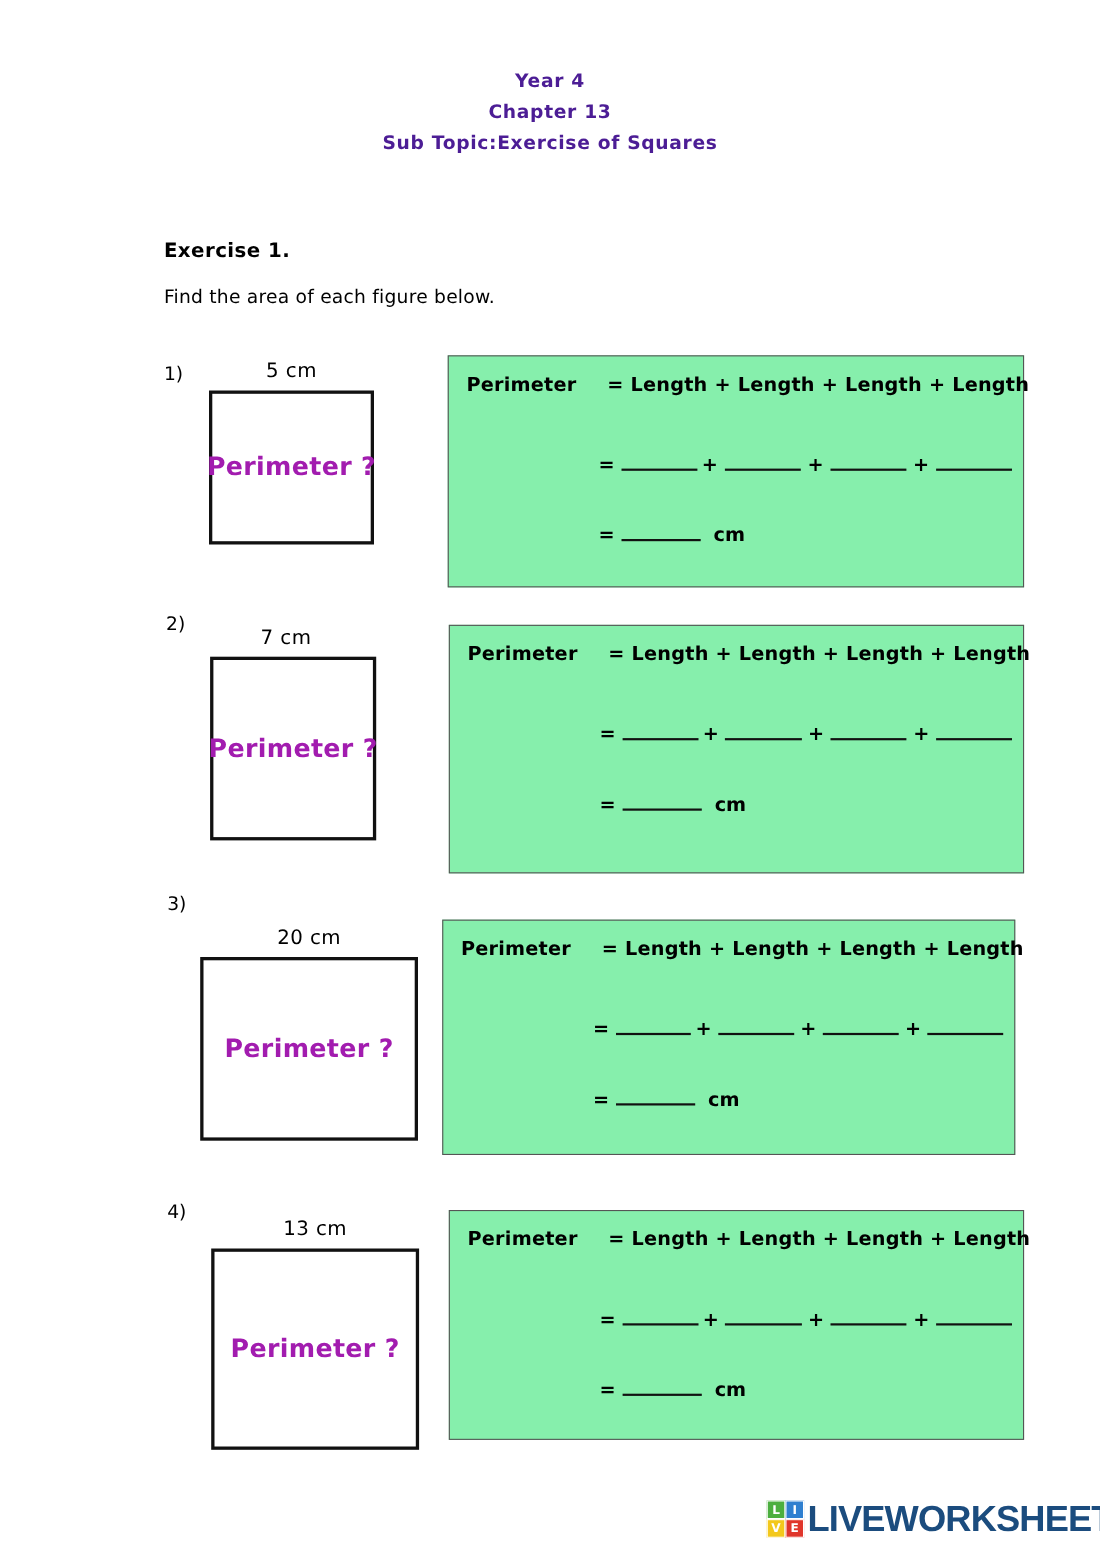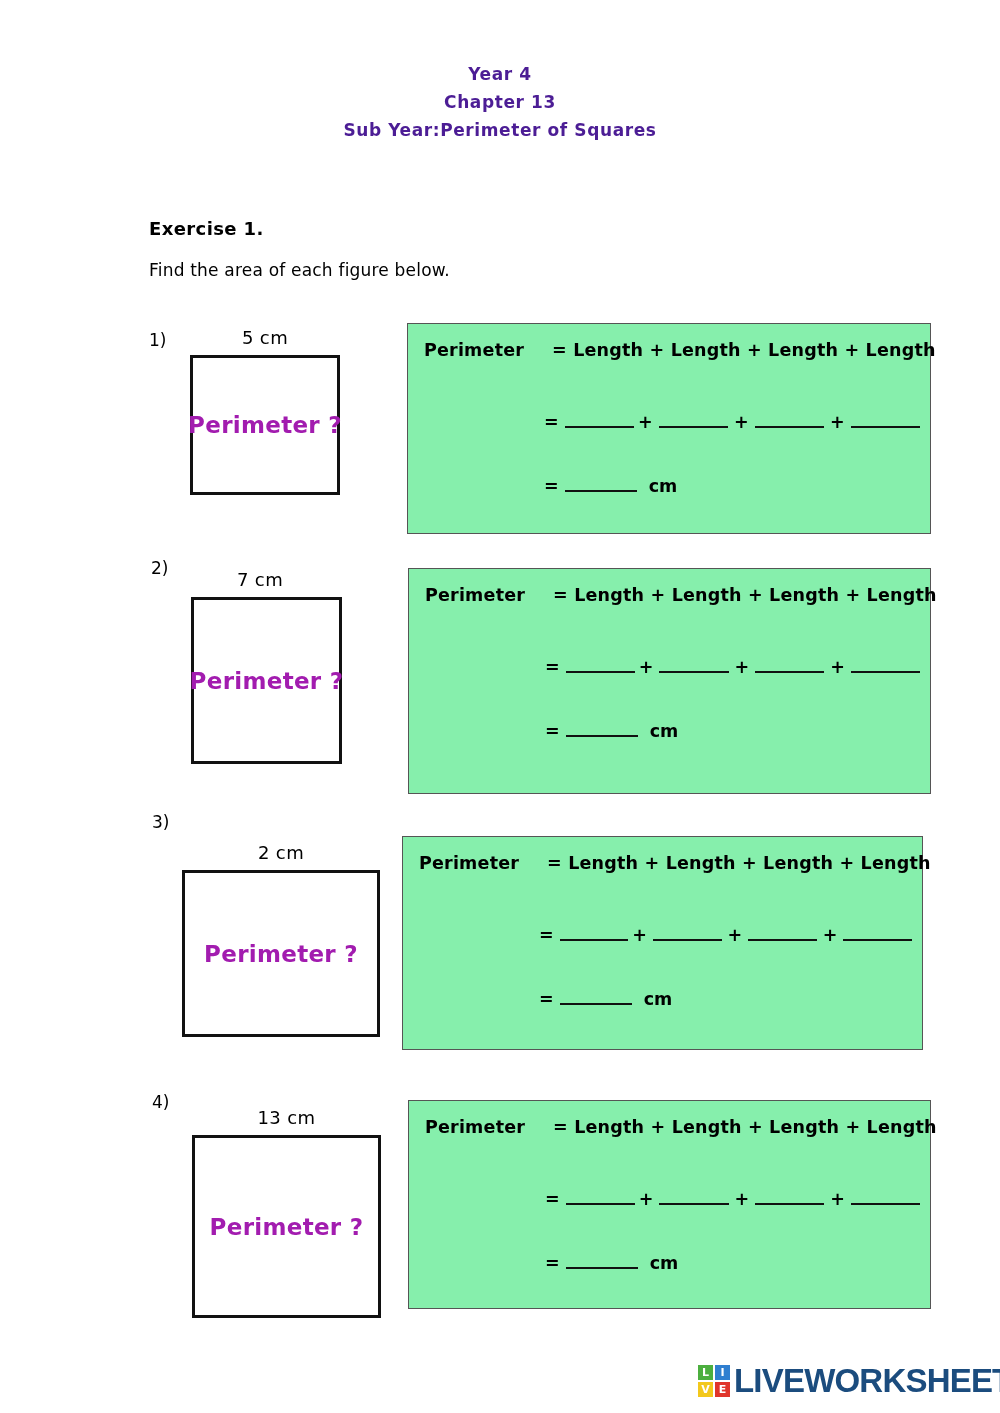--- a/index.html
+++ b/index.html
@@ -196,21 +196,21 @@
     color: #1b4c7e;
     font-family: "Liberation Sans", sans-serif;
   }
 </style>
 </head>
 <body>
 
 <div class="header">
   <div class="header-line">Year 4</div>
   <div class="header-line">Chapter 13</div>
-  <div class="header-line">Sub Year:Perimeter of Squares</div>
+  <div class="header-line">Sub Topic:Exercise of Squares</div>
 </div>
 
 <div class="exercise-title">Exercise 1.</div>
 <div class="exercise-instruction">Find the area of each figure below.</div>
 
 <div class="question">
   <div class="q-number" style="left:149px; top:330px;">1)</div>
 
   <div class="figure-wrap" style="left:190px; top:355px; width:150px;">
     <div class="dim-label">5 cm</div>
@@ -272,21 +272,21 @@
       <span class="blank"></span>
       <span class="unit">cm</span>
     </div>
   </div>
 </div>
 
 <div class="question">
   <div class="q-number" style="left:152px; top:812px;">3)</div>
 
   <div class="figure-wrap" style="left:182px; top:870px; width:198px;">
-    <div class="dim-label">2 cm</div>
+    <div class="dim-label">20 cm</div>
     <div class="square" style="width:198px; height:167px;">
       <span class="perimeter-q">Perimeter ?</span>
     </div>
   </div>
 
   <div class="answer-box" style="left:402px; top:836px; width:521px; height:214px;">
     <div class="ab-row1">
       <span class="ab-label">Perimeter</span>
       <span class="ab-formula">= Length + Length + Length + Length</span>
     </div>

